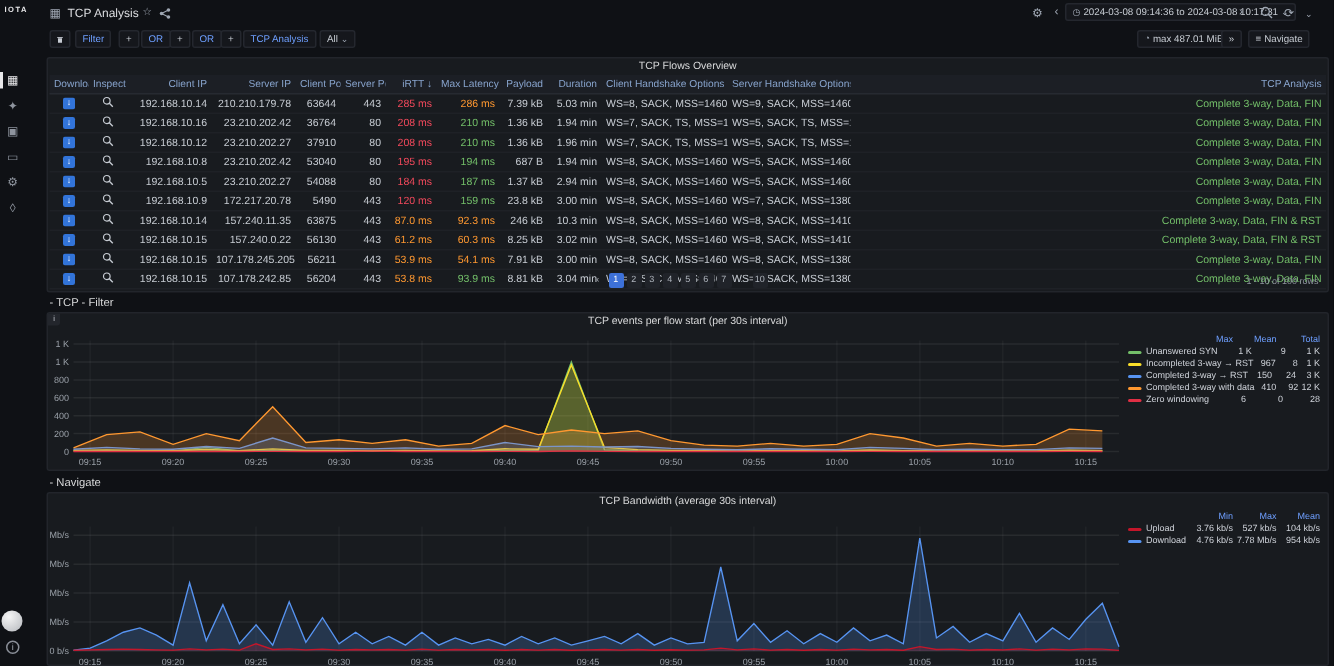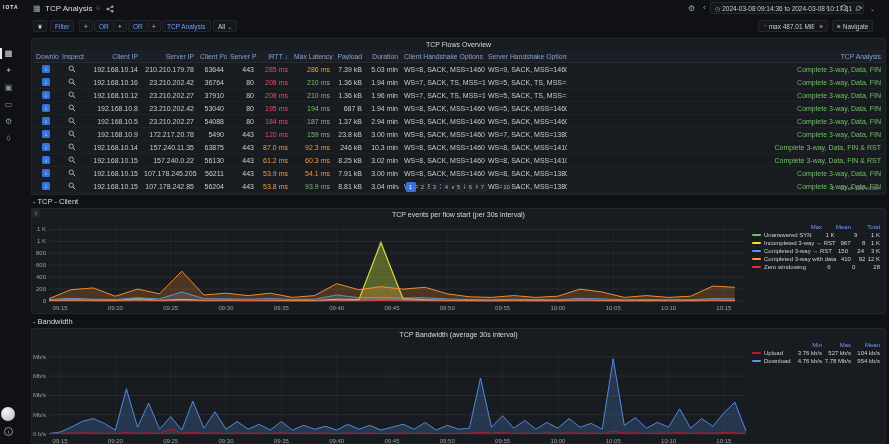--- a/index.html
+++ b/index.html
@@ -333,21 +333,21 @@
         <span class="pg num">5</span>
         <span class="pg num">6</span>
         <span class="pg num">7</span>
         <span class="pg ">…</span>
         <span class="pg num">10</span>
         <span class="pg ">›</span>
       </div>
     <div id="pager-summary">1 - 10 of 100 rows</div>
   </div>
 
-  <div class="section-hdr" style="left:33px;top:197px;">- TCP - Client</div>
+  <div class="section-hdr" style="left:33px;top:197px;">- TCP - Filter</div>
   <div class="panel" style="left:31px;top:208px;width:855px;height:106px;">
     <div class="info-corner">i</div>
     <div class="panel-title" style="top:2px;">TCP events per flow start (per 30s interval)</div>
     <svg class="chart abs" style="left:0;top:0;" width="853" height="104">
         <line x1="28.063492063492063" y1="18" x2="28.063492063492063" y2="92" stroke="rgba(255,255,255,0.04)" stroke-width="1"></line>
         <line x1="83.38095238095238" y1="18" x2="83.38095238095238" y2="92" stroke="rgba(255,255,255,0.04)" stroke-width="1"></line>
         <line x1="138.6984126984127" y1="18" x2="138.6984126984127" y2="92" stroke="rgba(255,255,255,0.04)" stroke-width="1"></line>
         <line x1="194.015873015873" y1="18" x2="194.015873015873" y2="92" stroke="rgba(255,255,255,0.04)" stroke-width="1"></line>
         <line x1="249.33333333333331" y1="18" x2="249.33333333333331" y2="92" stroke="rgba(255,255,255,0.04)" stroke-width="1"></line>
         <line x1="304.6507936507936" y1="18" x2="304.6507936507936" y2="92" stroke="rgba(255,255,255,0.04)" stroke-width="1"></line>
@@ -444,21 +444,21 @@
             <span class="lswatch" style="background: rgb(224, 47, 68);"></span>
             <span>Zero windowing</span>
           </span>
           <span class="lstat">6</span>
           <span class="lstat">0</span>
           <span class="lstat">28</span>
         </div>
       </div>
   </div>
 
-  <div class="section-hdr" style="left:33px;top:317px;">- Bandwidth</div>
+  <div class="section-hdr" style="left:33px;top:317px;">- Navigate</div>
   <div class="panel" style="left:31px;top:328px;width:855px;height:116px;">
     <div class="panel-title" style="top:2px;">TCP Bandwidth (average 30s interval)</div>
     <svg class="chart abs" style="left:0;top:0;" width="853" height="115">
         <line x1="28.063492063492063" y1="22" x2="28.063492063492063" y2="105" stroke="rgba(255,255,255,0.04)" stroke-width="1"></line>
         <line x1="83.38095238095238" y1="22" x2="83.38095238095238" y2="105" stroke="rgba(255,255,255,0.04)" stroke-width="1"></line>
         <line x1="138.6984126984127" y1="22" x2="138.6984126984127" y2="105" stroke="rgba(255,255,255,0.04)" stroke-width="1"></line>
         <line x1="194.015873015873" y1="22" x2="194.015873015873" y2="105" stroke="rgba(255,255,255,0.04)" stroke-width="1"></line>
         <line x1="249.33333333333331" y1="22" x2="249.33333333333331" y2="105" stroke="rgba(255,255,255,0.04)" stroke-width="1"></line>
         <line x1="304.6507936507936" y1="22" x2="304.6507936507936" y2="105" stroke="rgba(255,255,255,0.04)" stroke-width="1"></line>
         <line x1="359.968253968254" y1="22" x2="359.968253968254" y2="105" stroke="rgba(255,255,255,0.04)" stroke-width="1"></line>

